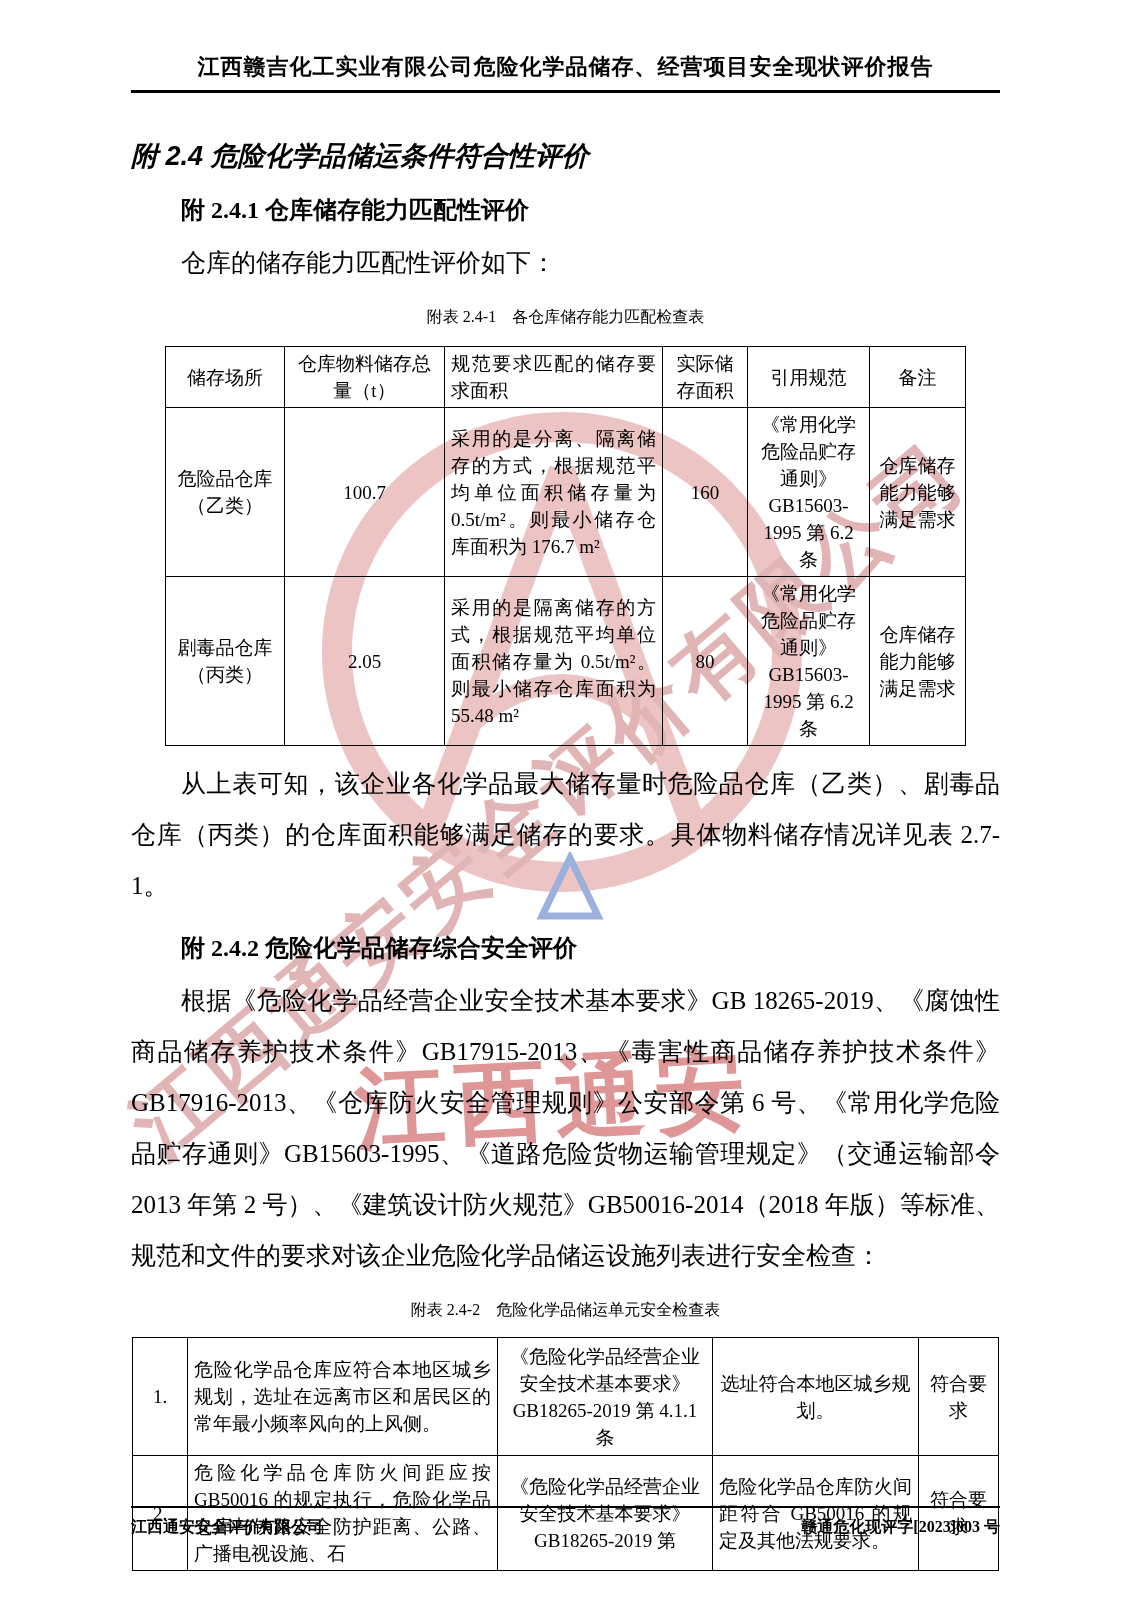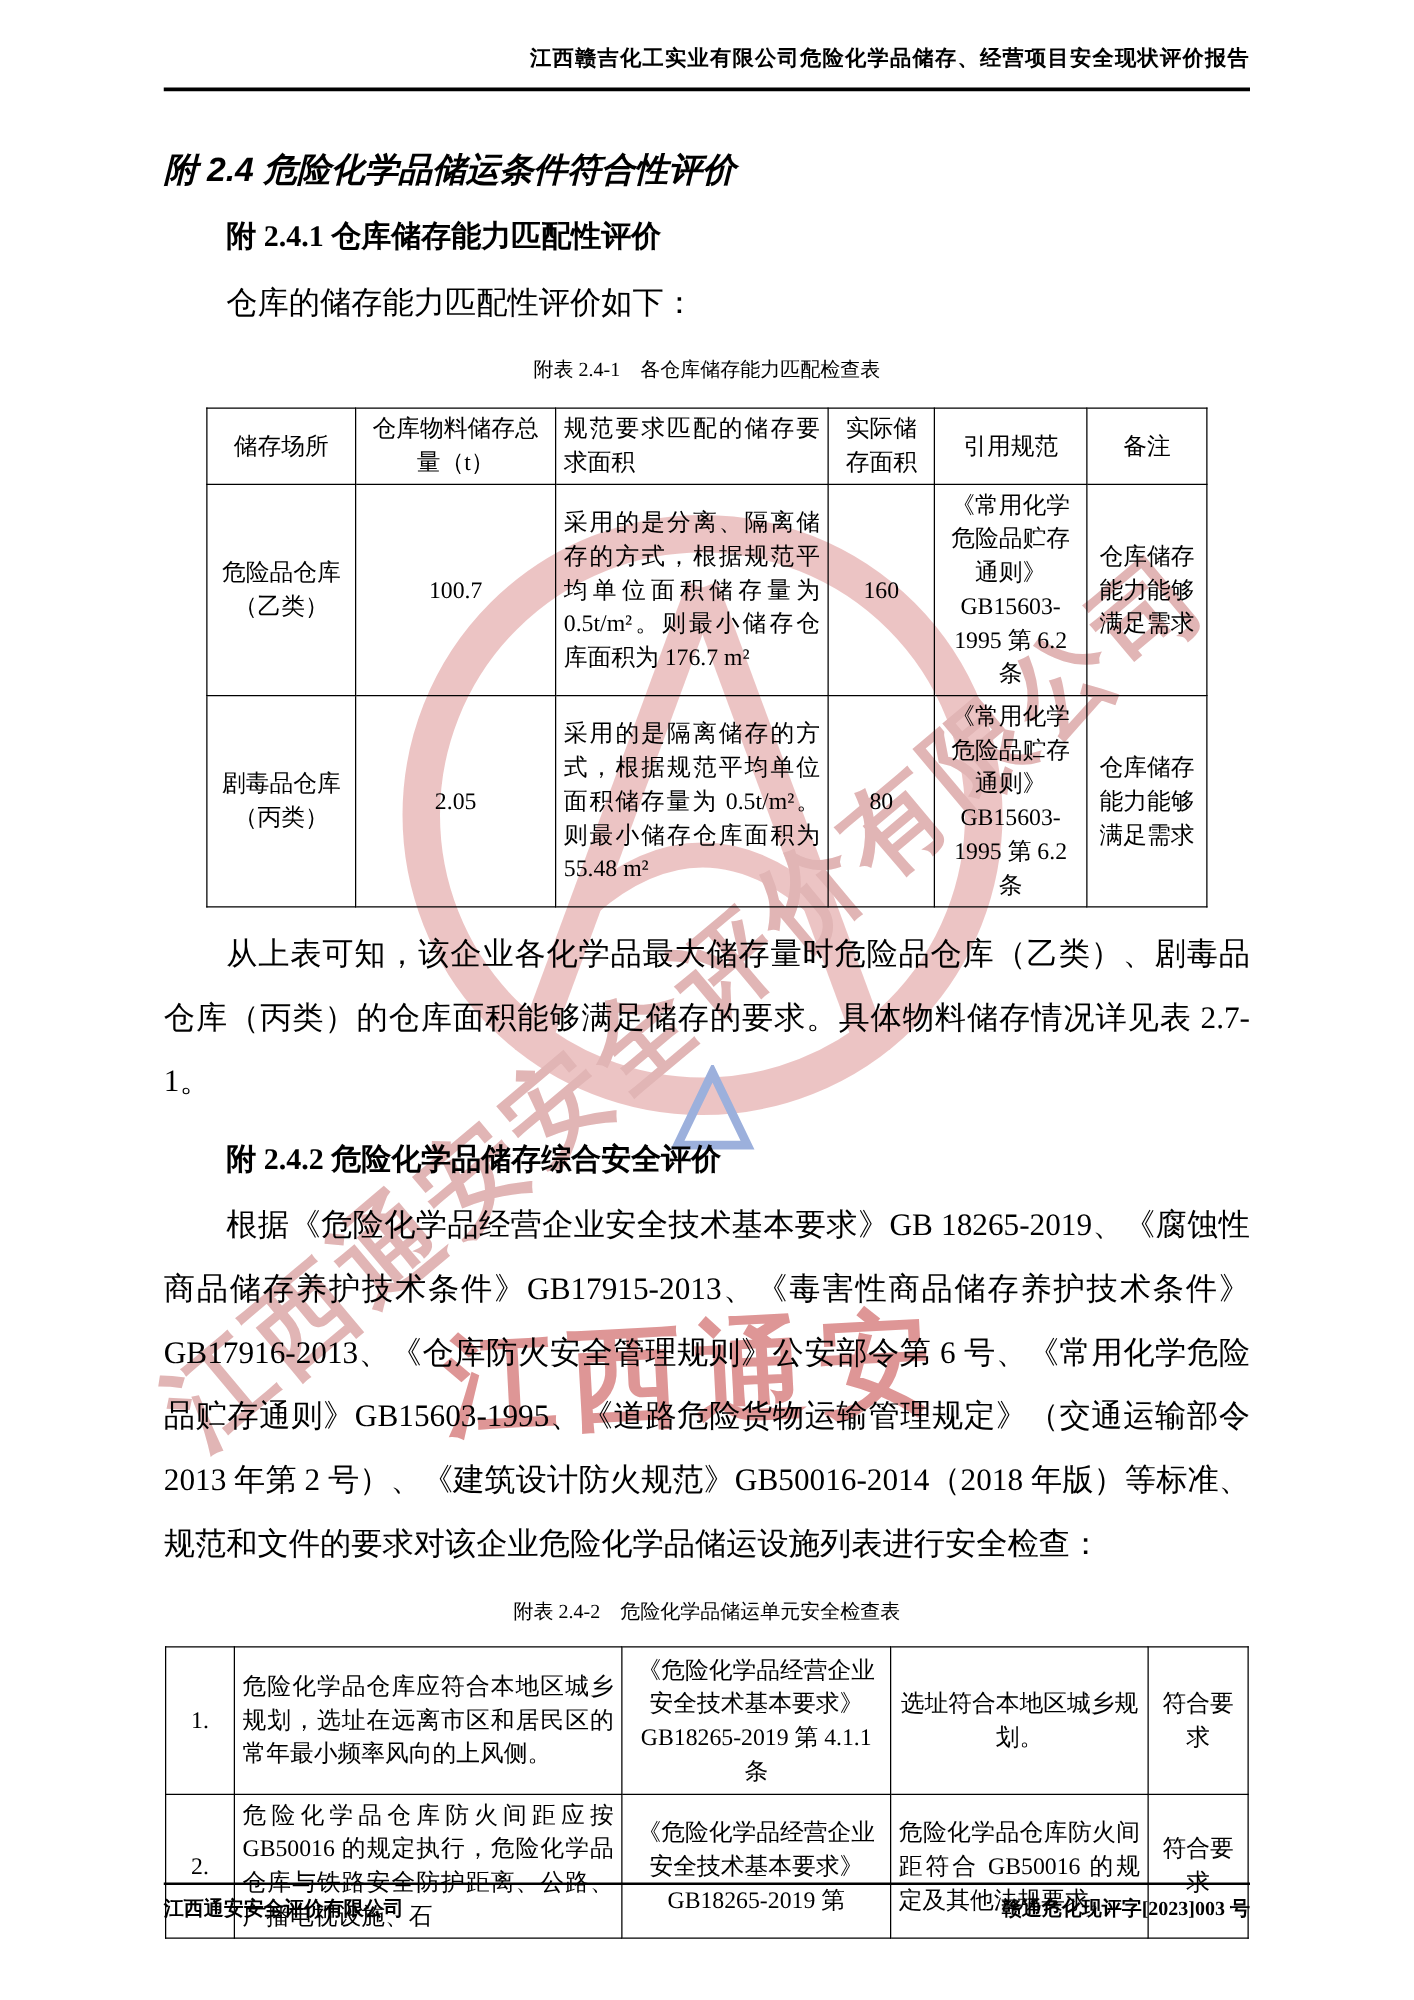--- a/index.html
+++ b/index.html
@@ -7,24 +7,24 @@
     position:relative;
     width:1131px;height:1600px;
     background:#ffffff;
     overflow:hidden;
     color:#000;
     font-family:"Liberation Serif","DejaVu Serif",serif;
   }
   .content{position:relative;z-index:1;padding:0 131px;}
 
   .report-title{
-    padding-top:36px;
-    text-align:right;
+    padding-top:56px;
+    text-align:center;
     font-weight:bold;
-    font-size:17px;
+    font-size:22px;
     letter-spacing:1px;
     line-height:22px;
   }
   .header-rule{border-bottom:3px solid #000;margin-top:12px;}
 
   .h1{
     margin-top:46px;
     font-family:"Liberation Sans","DejaVu Sans",sans-serif;
     font-weight:bold;font-size:27px;line-height:34px;font-style:italic;
   }

